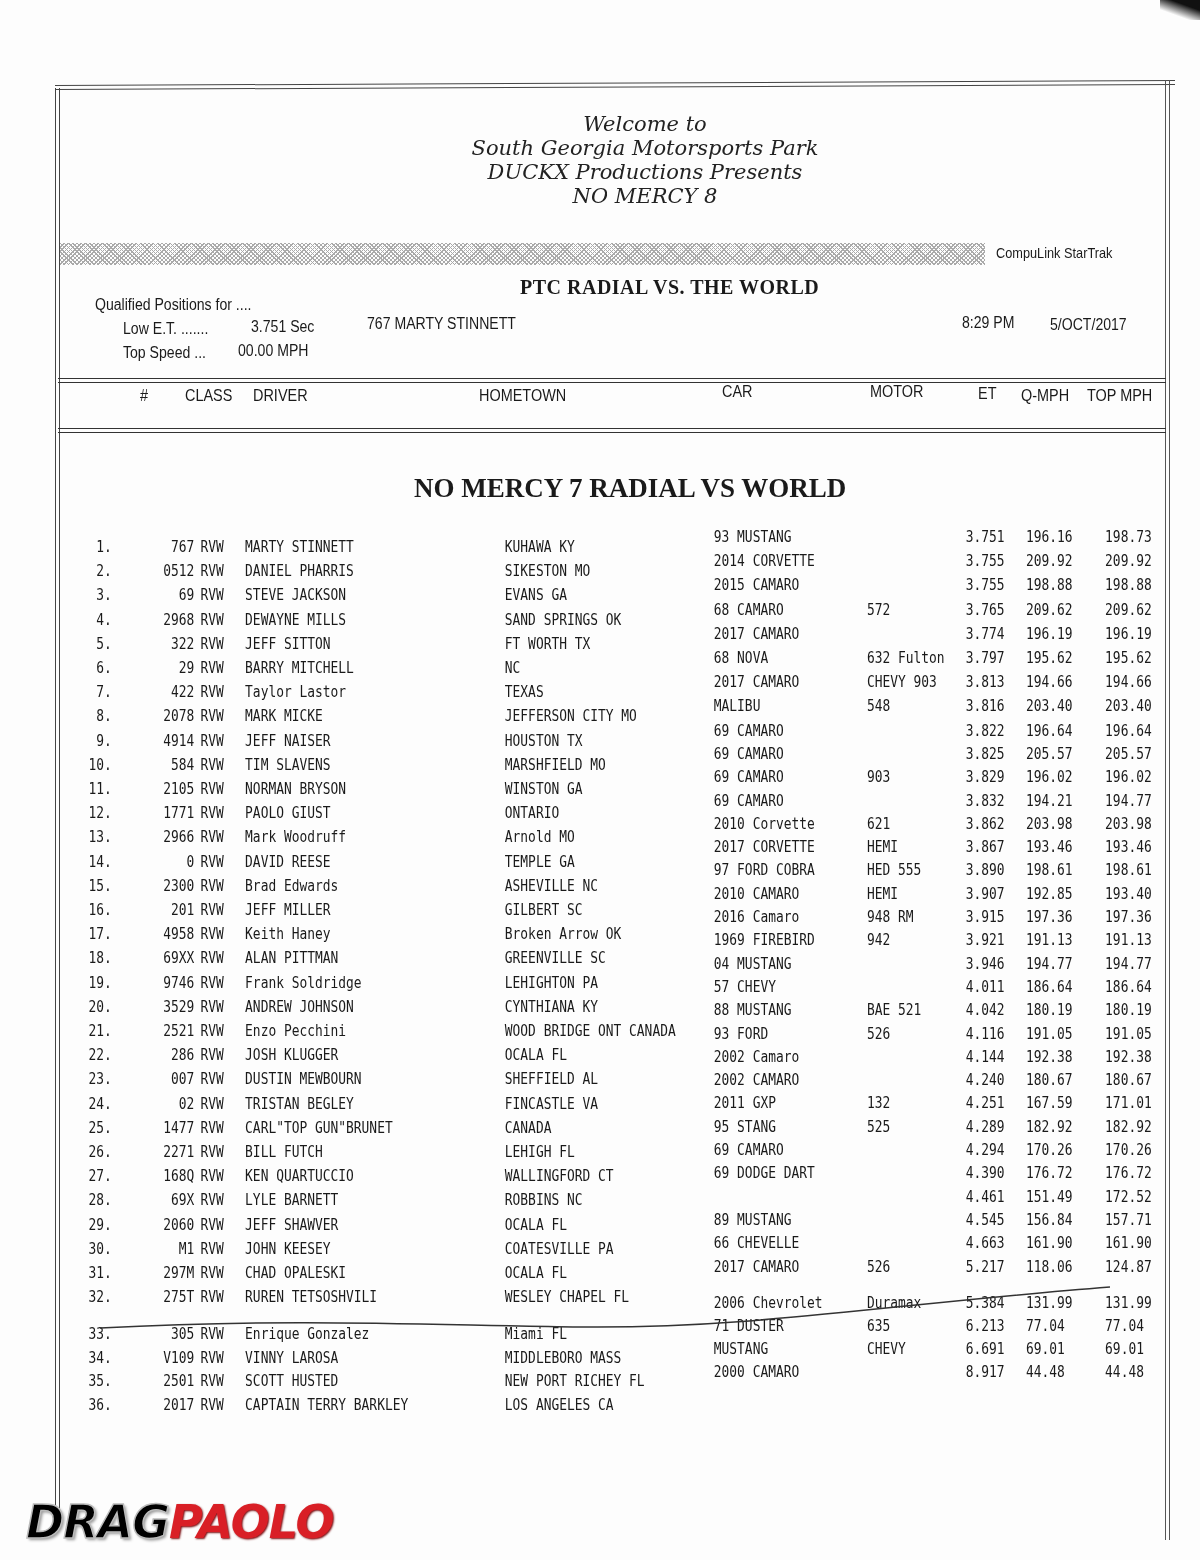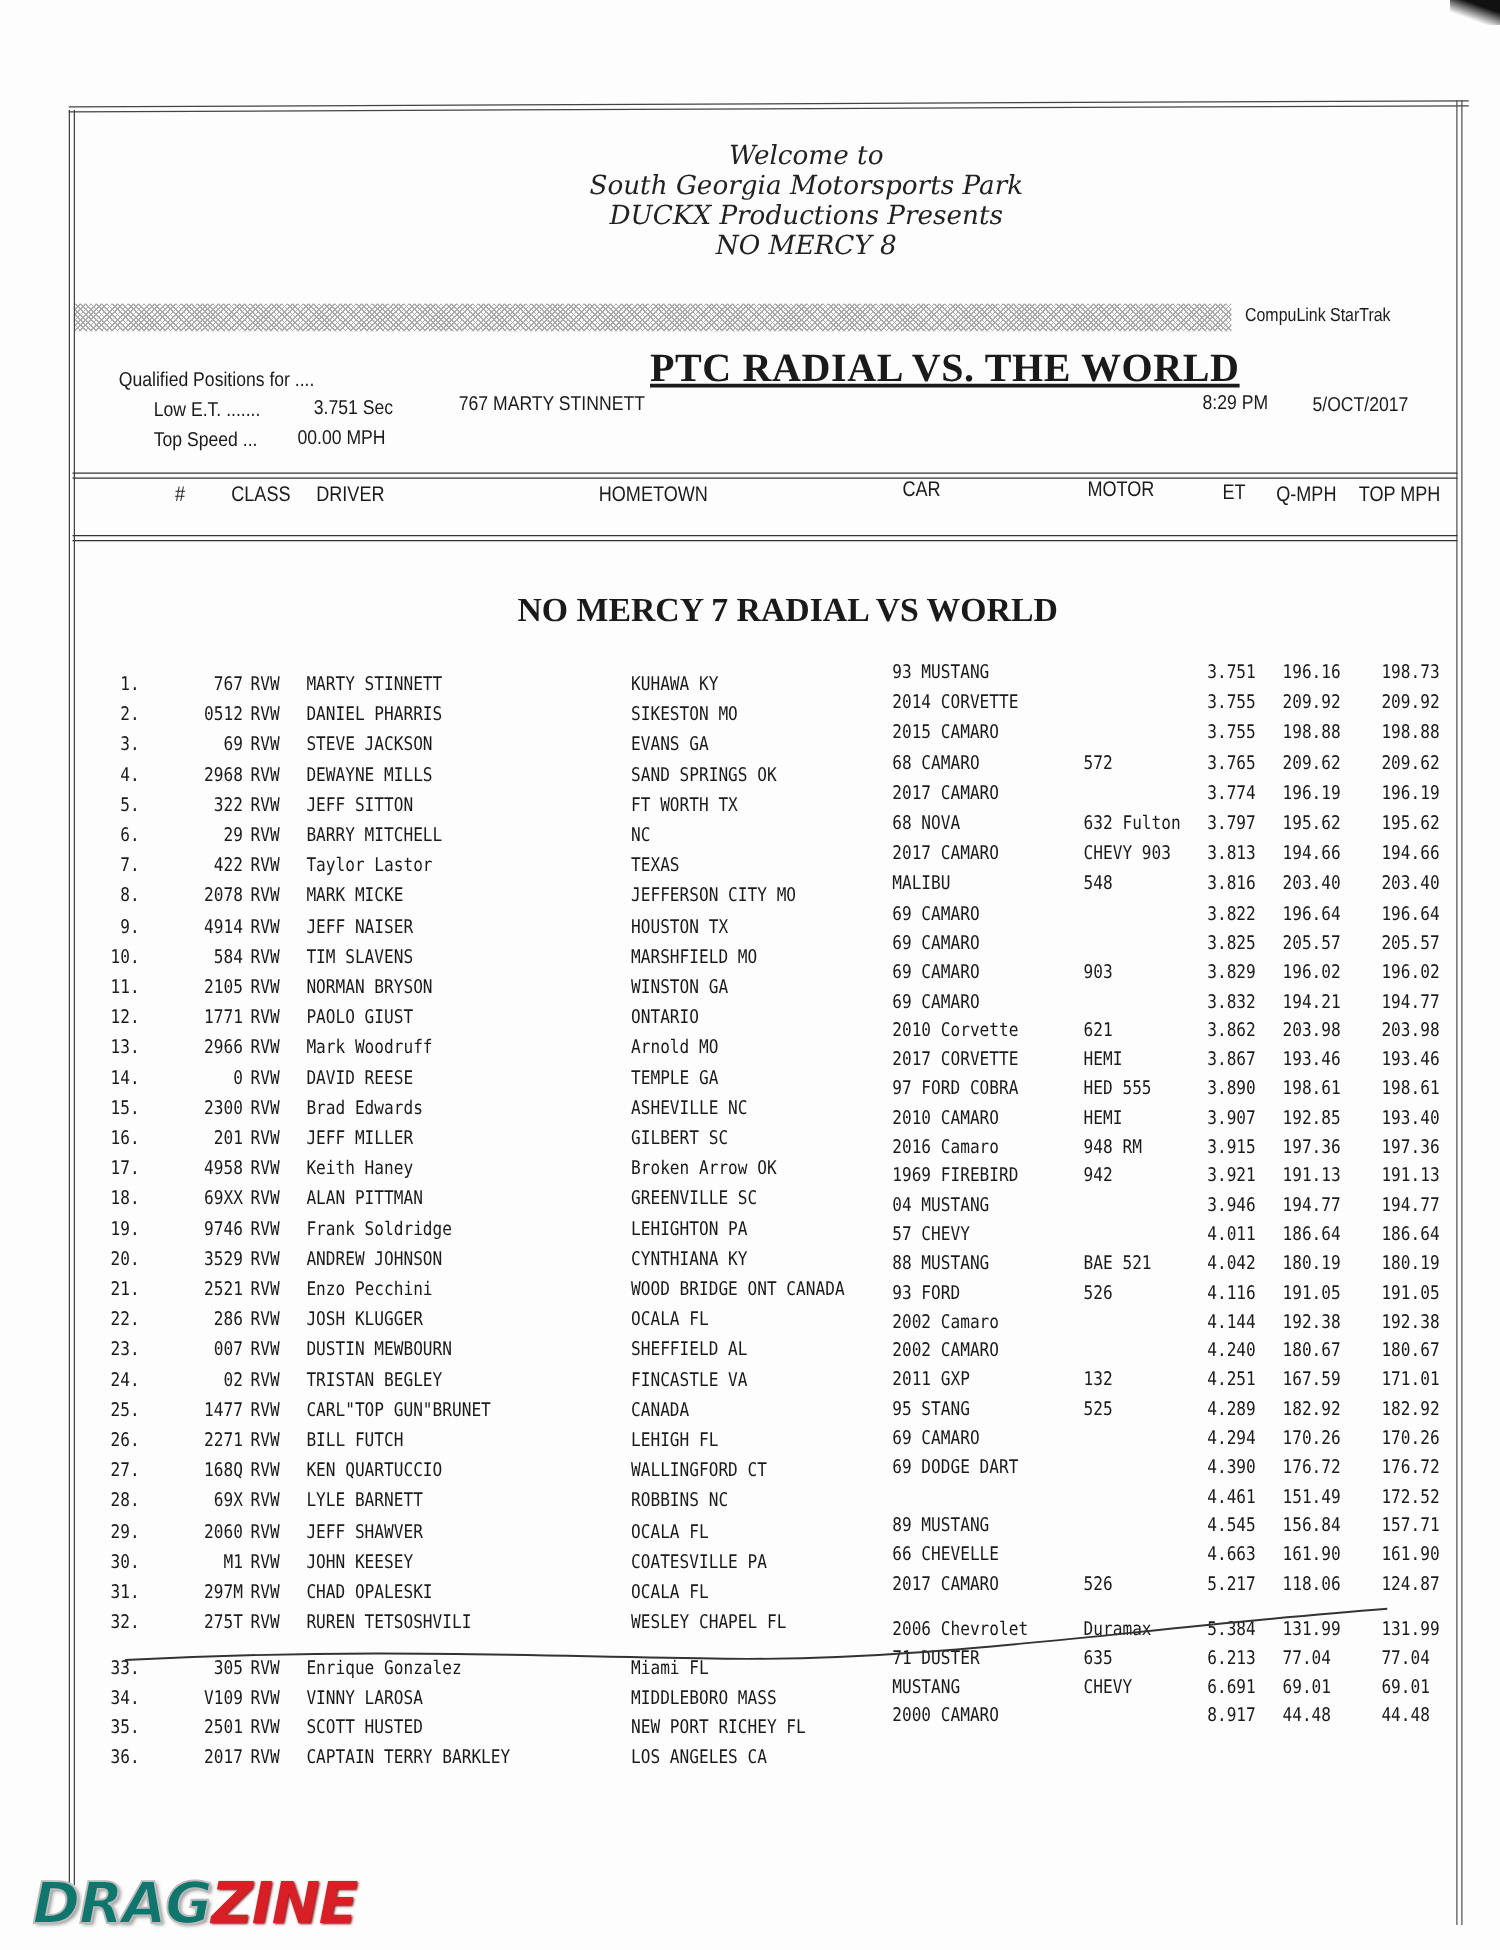--- a/index.html
+++ b/index.html
@@ -11,40 +11,40 @@
   .frame-top { position:absolute; left:55px; top:85px; width:1120px; height:3px;
     border-top:1px solid #444; border-bottom:1px solid #444; transform:rotate(-0.25deg); transform-origin:left; }
   .frame-left { position:absolute; left:55px; top:88px; width:3px; height:1420px;
     border-left:1px solid #444; border-right:1px solid #444; }
   .frame-right { position:absolute; left:1165px; top:80px; width:3px; height:1460px;
     border-left:1px solid #555; border-right:1px solid #555; }
   .welcome { left:0; width:1290px; text-align:center; font-family:"DejaVu Serif", serif; font-style:italic; font-size:21px; line-height:24px; color:#222; }
   .stipple { left:60px; top:243px; width:925px; height:22px;
     background-image:repeating-linear-gradient(45deg,#aaa 0 1px,transparent 1px 3px),repeating-linear-gradient(-45deg,#aaa 0 1px,transparent 1px 3px); }
   .compulink { left:996px; top:244px; font-family:"Liberation Sans", sans-serif; font-size:15px; transform:scaleX(0.85); transform-origin:left; }
-  .maintitle { left:520px; top:276px; font-family:"Liberation Serif", serif; font-weight:bold; font-size:32px; letter-spacing:0.5px;text-decoration:underline; }
+  .maintitle { left:520px; top:276px; font-family:"Liberation Serif", serif; font-weight:bold; font-size:20px; letter-spacing:0.5px; }
   .meta { font-family:"Liberation Sans", sans-serif; font-size:16px; transform:scaleX(0.88); transform-origin:left; }
   .hline { position:absolute; left:58px; width:1108px; height:3px; border-top:1px solid #333; border-bottom:1px solid #333; }
   .colhdr { font-family:"Liberation Sans", sans-serif; font-size:17px; transform:scaleX(0.85); transform-origin:left; top:386px; }
   .section-title { left:414px; top:473px; font-family:"Liberation Serif", serif; font-weight:bold; font-size:27px; }
   .row { position:absolute; left:0; height:24px; font-size:15px; transform:scaleX(0.86); transform-origin:left; }
   .row span { position:absolute; white-space:nowrap; }
   .col-pos { left:94px; width:36px; text-align:right; }
   .col-no { left:150px; width:76px; text-align:right; }
   .col-class { left:233px; }
   .col-driver { left:285px; }
   .col-home { left:587px; }
   .col-car { left:830px; }
   .col-motor { left:1008px; }
   .col-et { left:1123px; }
   .col-q { left:1193px; }
   .col-top { left:1285px; }
   .lower-divider { position:absolute; left:100px; top:1283px; width:1010px; height:60px; }
   .logo { left:26px; top:1495px; font-family:"DejaVu Sans", sans-serif; font-weight:900; font-style:italic; font-size:46px; letter-spacing:-1px; }
-  .logo .drag { color:#0f766e; -webkit-text-stroke:1.5px #bbb; text-shadow:2px 2px 3px #999; }
+  .logo .drag { color:#000000; -webkit-text-stroke:1.5px #bbb; text-shadow:2px 2px 3px #999; }
   .logo .zine { color:#d91f26; text-shadow:1px 1px 2px #7a0d10; }
   .corner { position:absolute; right:0; top:0; width:40px; height:20px; background:linear-gradient(200deg,#111 30%,transparent 70%); }
 </style>
 </head>
 <body>
 
 <div class="corner"></div>
 <div class="frame-top"></div>
 <div class="frame-left"></div>
 <div class="frame-right"></div>
@@ -593,14 +593,14 @@
       <span class="col-q">44.48</span>
       <span class="col-top">44.48</span>
     </div>
   </div>
 
 <svg class="lower-divider" viewBox="0 0 1010 60" preserveAspectRatio="none">
   <path d="M0,45 C200,35 320,42 480,44 C650,46 800,20 1010,4" stroke="#333" stroke-width="1.5" fill="none"></path>
 </svg>
 
 <div class="abs logo">
-  <span class="drag">DRAG</span><span class="zine">ZINE</span>
+  <span class="drag">DRAG</span><span class="zine">PAOLO</span>
 </div>
 
 </body></html>

